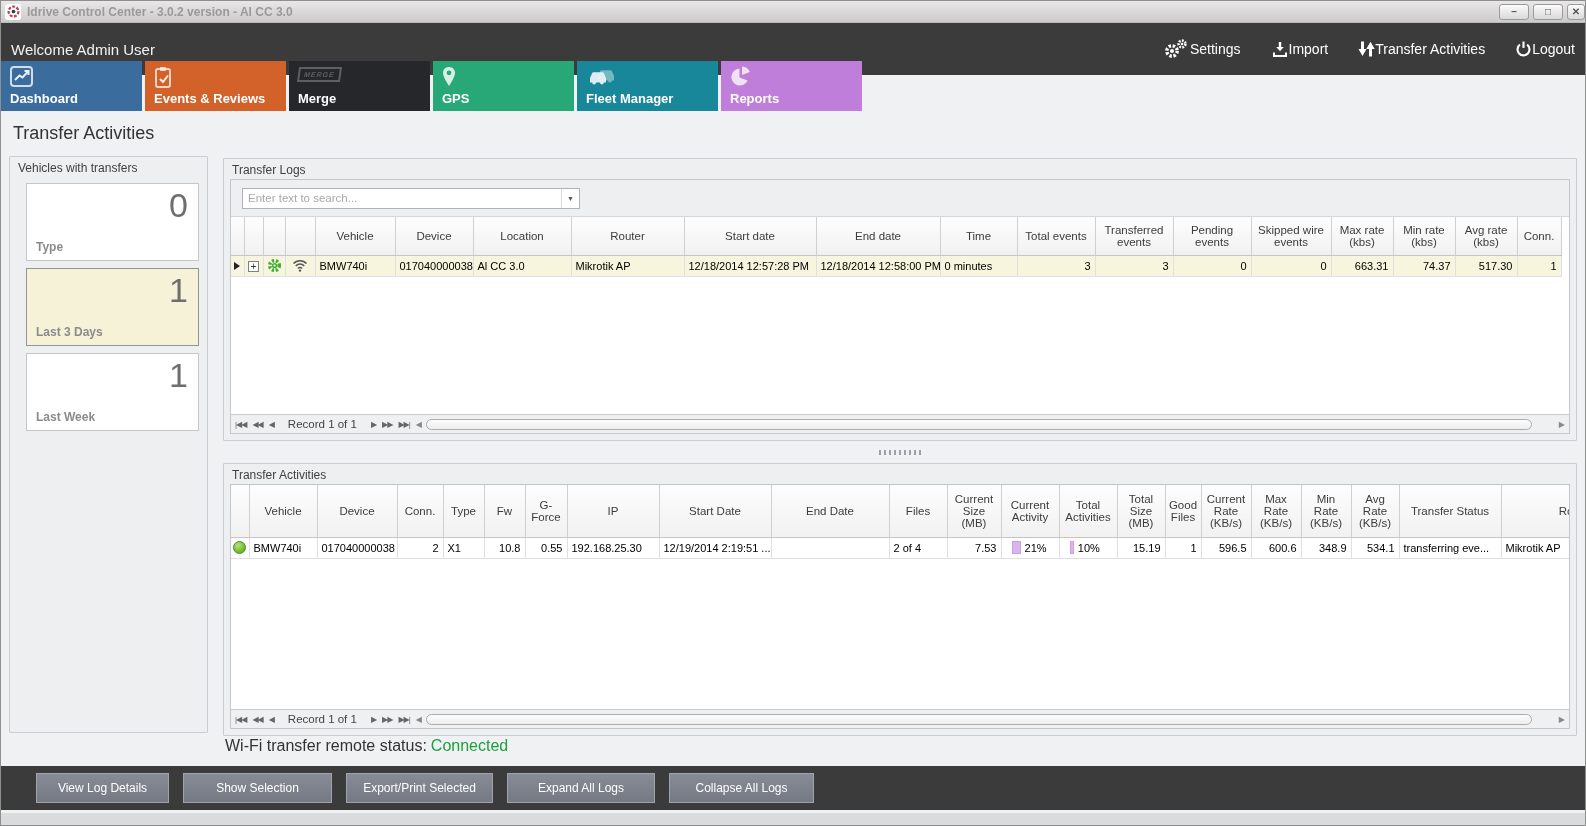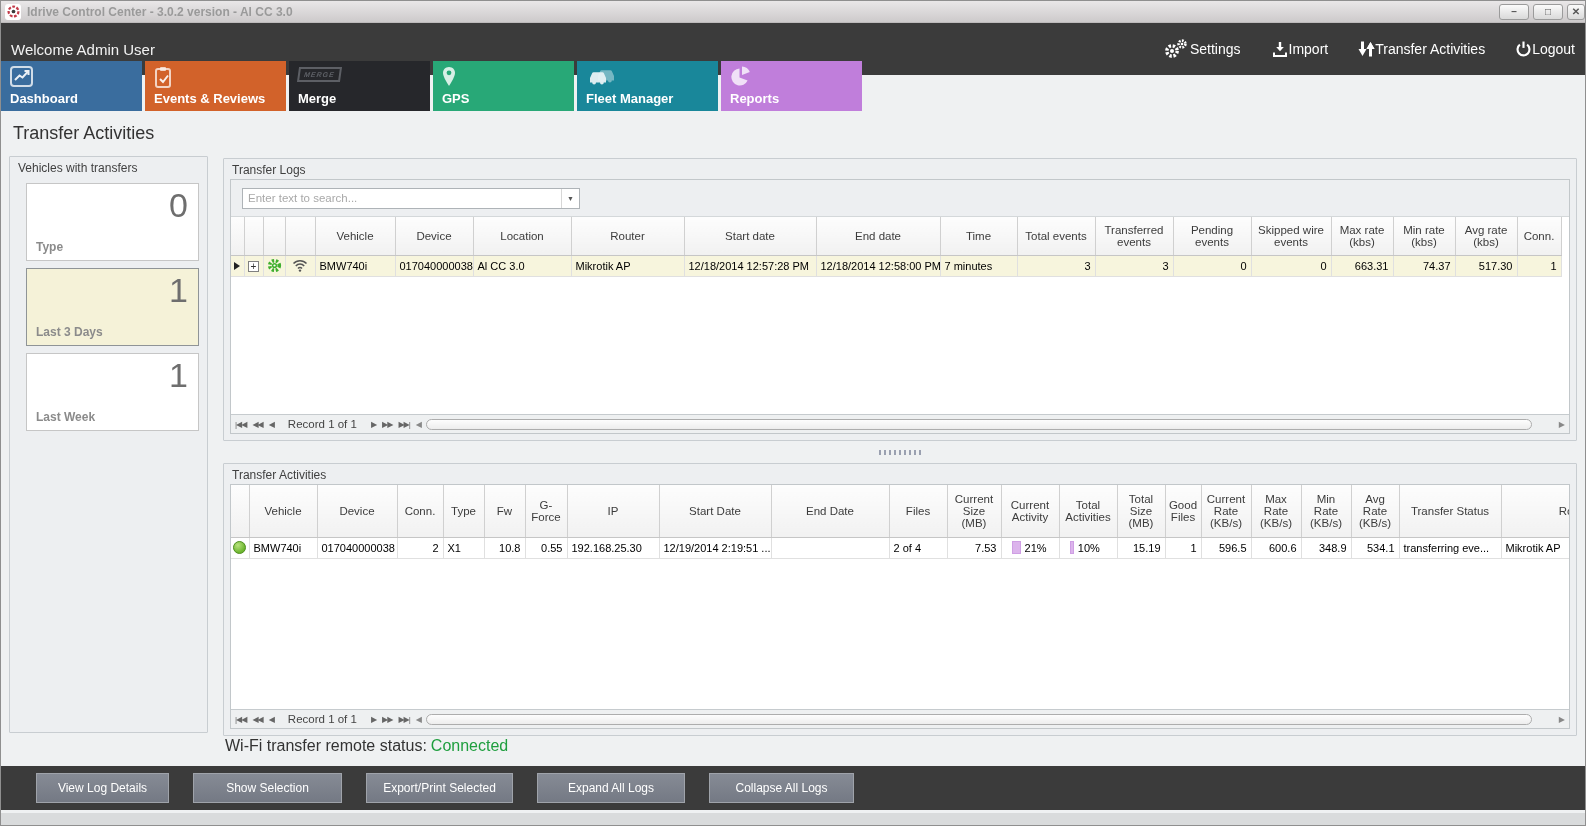--- a/index.html
+++ b/index.html
@@ -95,21 +95,21 @@
 
   .splitter { position:absolute; left:222px; right:8px; top:446px; height:10px; display:flex; align-items:center; justify-content:center; }
   .splitter-handle { width:42px; height:5px; cursor:row-resize;
     background:repeating-linear-gradient(90deg,#9aa0b0 0 2px, transparent 2px 5px); }
 
   .wifi-line { position:absolute; left:224px; top:736px; font-size:16px; color:#333; }
   .wifi-line .wifi-value { color:#1e9e3e; margin-left:4px; }
 
   
   .footer { position:absolute; left:0; right:0; top:765px; height:44px; background:#3b3b3b;
-    display:flex; align-items:center; gap:24px; padding-left:35px; }
+    display:flex; align-items:center; gap:14px; padding-left:35px; }
   .footer-btn { height:30px; background:linear-gradient(#868b95,#747984); border:1px solid #9fa3aa; color:#fff;
     font-family:"Liberation Sans",sans-serif; font-size:12px; text-align:center; cursor:pointer; }
   .fb-0{width:133px}.fb-1{width:149px}.fb-2{width:147px}.fb-3{width:148px}.fb-4{width:145px}
   .bottom-strip { position:absolute; left:0; right:0; top:812px; height:14px; background:#d9dbdc; }
 
   svg { display:block; }
 </style>
 </head>
 <body>
 
@@ -326,21 +326,21 @@
                   <path d="M6 9.4 a2.8 2.8 0 0 1 4 0" stroke="#555" fill="none" stroke-width="1.5"></path>
                   <circle cx="8" cy="11.6" r="1.2" fill="#555"></circle>
                 </svg>
           </td>
           <td>BMW740i</td>
           <td>017040000038</td>
           <td>Al CC 3.0</td>
           <td>Mikrotik AP</td>
           <td>12/18/2014 12:57:28 PM</td>
           <td>12/18/2014 12:58:00 PM</td>
-          <td>7 minutes</td>
+          <td>0 minutes</td>
           <td class="num">3</td>
           <td class="num">3</td>
           <td class="num">0</td>
           <td class="num">0</td>
           <td class="num">663.31</td>
           <td class="num">74.37</td>
           <td class="num">517.30</td>
           <td class="num">1</td>
         </tr>
       </tbody>

